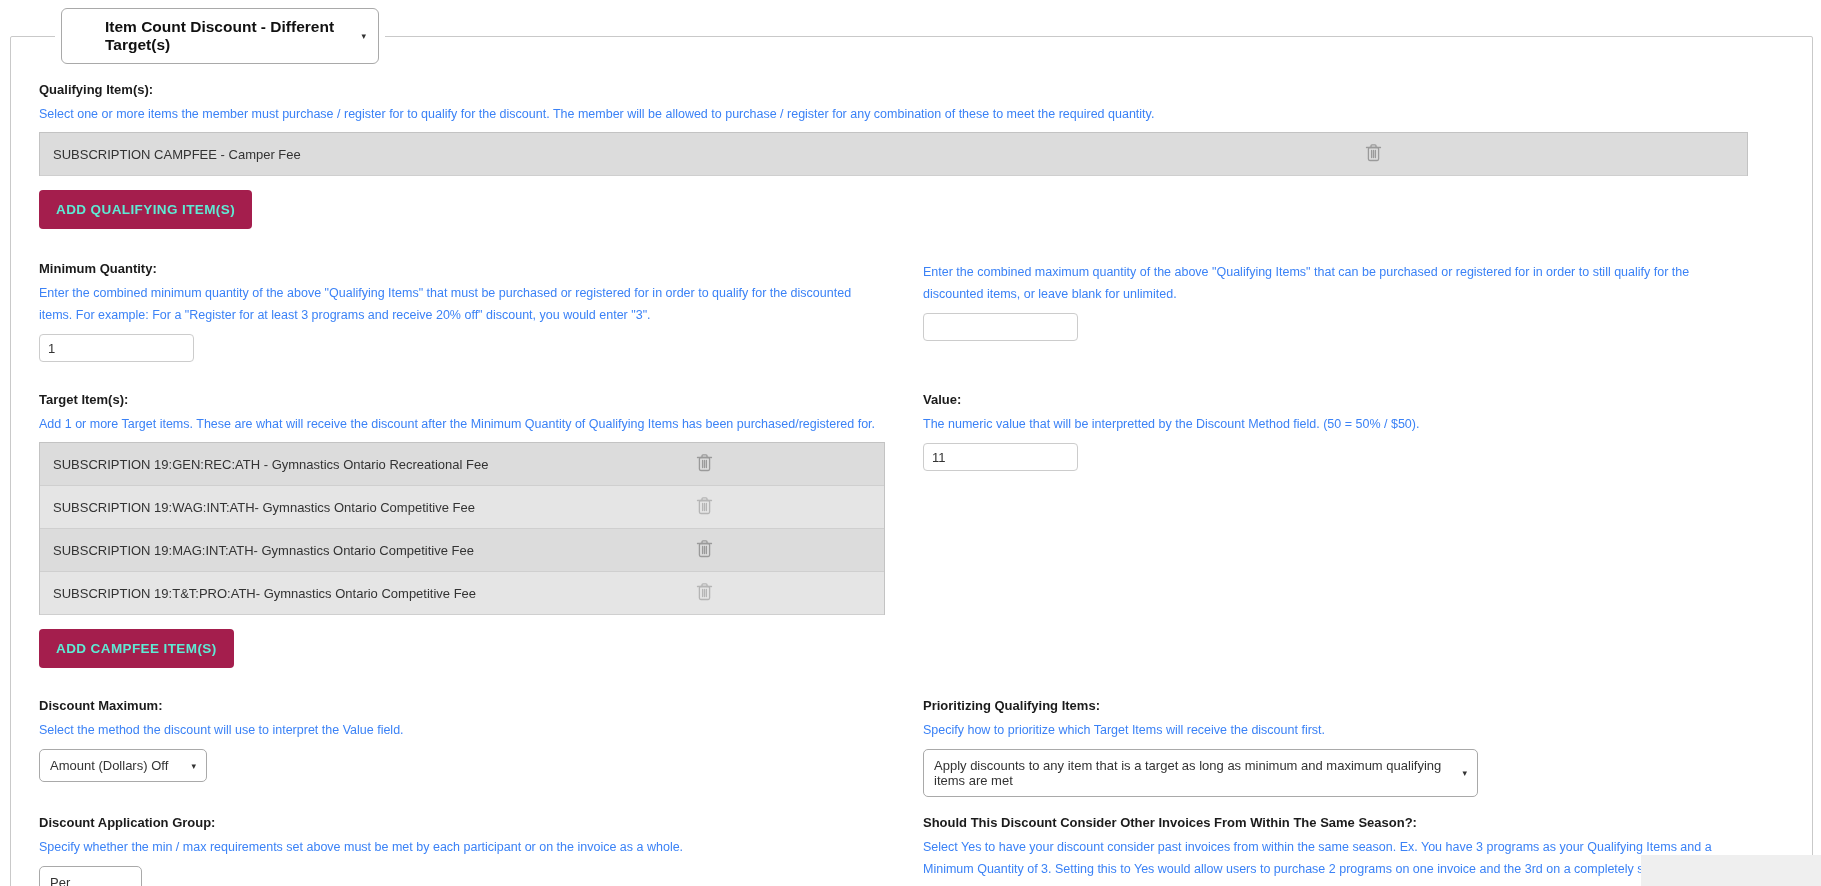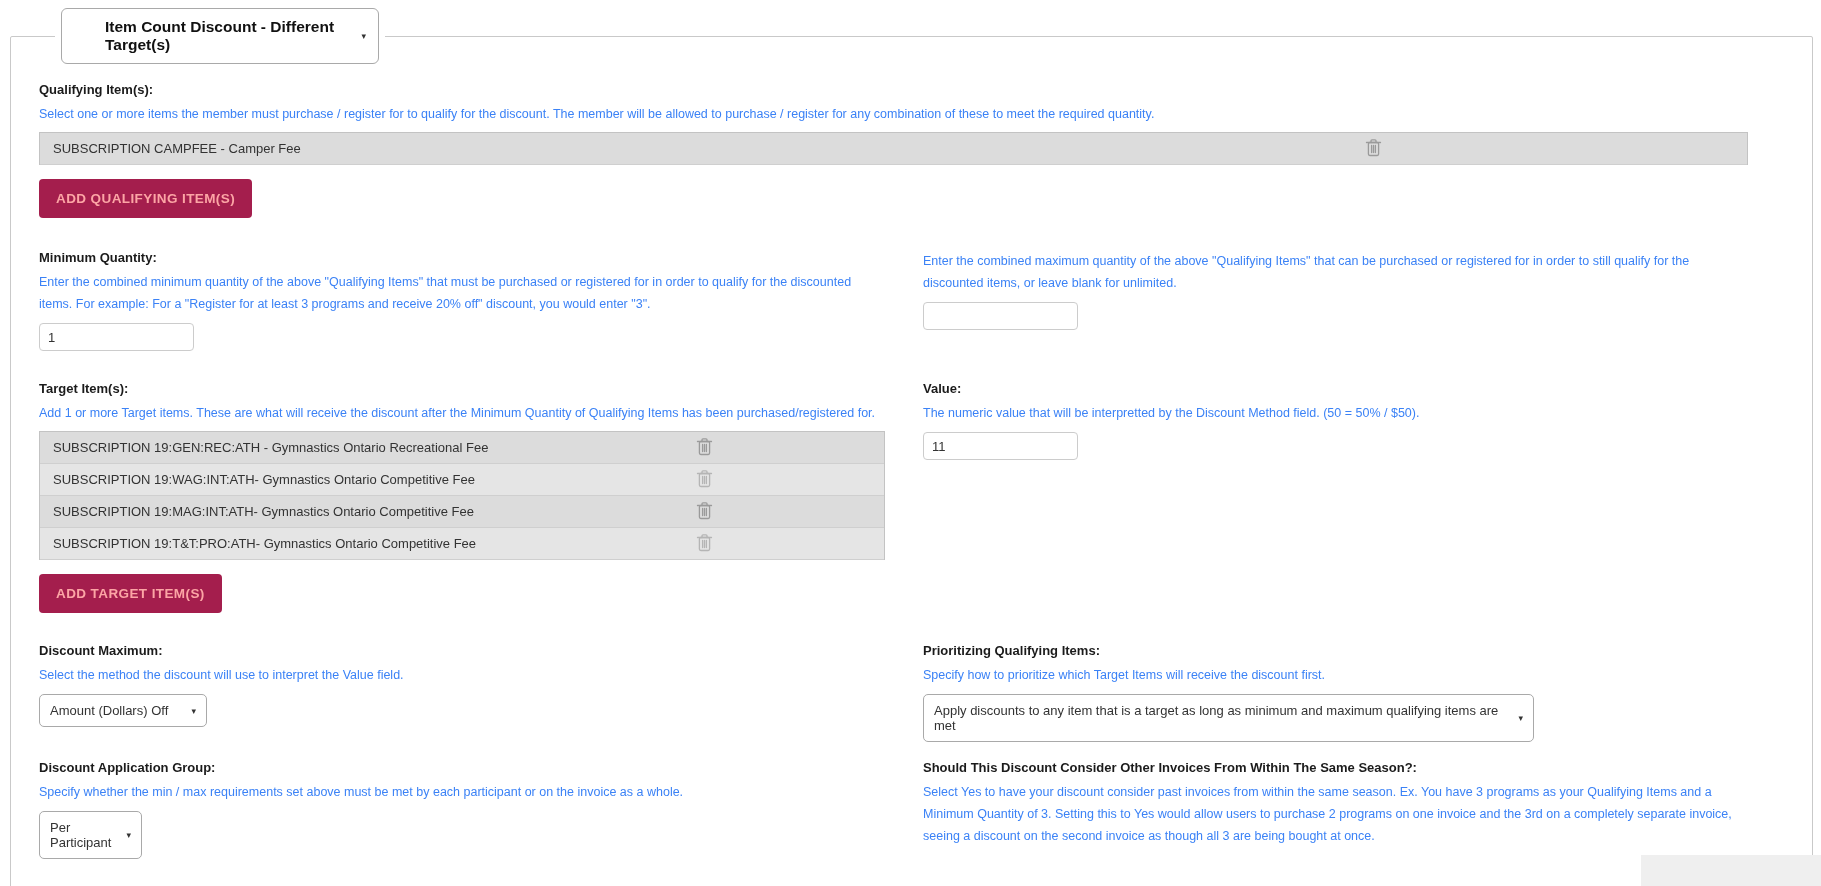--- a/index.html
+++ b/index.html
@@ -30,50 +30,50 @@
   .legend-select .sel-text { font-weight: bold; font-size: 15.5px; color: #111; margin-left: 31px; }
   .field-label { font-weight: bold; font-size: 13px; color: #1b1b1b; margin-bottom: 6px; }
   .help { font-size: 12.5px; color: #3b82f6; line-height: 22px; }
   .item-table {
     margin-top: 7px;
     border: 1px solid #c3c3c3;
     border-bottom: none;
   }
   .item-row {
     display: flex; align-items: center;
-    height: 32px;
+    height: 43px;
     border-bottom: 1px solid #cfcfcf;
     font-size: 13px; color: #333;
   }
   .item-row.gray { background: #dcdcdc; }
   .item-row.white { background: #e5e5e5; }
   .item-row .item-text { width: 77.5%; padding-left: 13px; }
   .trash-btn { background: none; border: none; cursor: pointer; display: inline-flex; padding: 2px; }
   .btn {
     display: inline-block; border: none; cursor: pointer;
-    background: #a41e4d; color: #fca5a5;
+    background: #a41e4d; color: #5eead4;
     font-family: "Liberation Sans", sans-serif;
     font-weight: bold; font-size: 13.5px; letter-spacing: .4px;
     padding: 12px 17px; border-radius: 4px;
   }
   .add-btn { margin-top: 14px; }
   .grid2 { display: grid; grid-template-columns: 846px 1fr; column-gap: 38px; }
   .mt32 { margin-top: 32px; }
   .mt30 { margin-top: 30px; }
   .mt18 { margin-top: 18px; }
   .text-input {
     width: 155px; height: 28px;
     border: 1px solid #ccc; border-radius: 4px;
     padding: 0 8px; font-size: 13px; color: #333;
     font-family: "Liberation Sans", sans-serif;
     margin-top: 8px;
   }
   .sel-mt { margin-top: 8px; }
   .w-method { width: 168px; }
-  .w-priority { width: 611px; }
+  .w-priority { width: 555px; }
   .w-group { width: 103px; }
   .qualify-section { margin-top: 16px; }
   .corner-strip {
     position: absolute; right: 0; bottom: 0;
     width: 180px; height: 31px; background: #efefef;
   }
 </style>
 </head>
 <body>
 
@@ -169,21 +169,21 @@
               <svg width="17" height="19" viewBox="0 0 17 19" fill="none" stroke="#b5b5b5" stroke-width="1.3" stroke-linecap="round">
                 <path d="M1.5 4.5h14"></path>
                   <path d="M6 4.5V2.8a1 1 0 0 1 1-1h3a1 1 0 0 1 1 1v1.7"></path>
                 <rect x="3.4" y="4.5" width="10.2" height="13" rx="1.4"></rect>
                   <path d="M6.6 7.5v7M8.5 7.5v7M10.4 7.5v7"></path>
               </svg>
             </span>
           </button>
         </div>
       </div>
-      <button class="btn add-btn">ADD TARGET ITEM(S)</button>
+      <button class="btn add-btn">ADD CAMPFEE ITEM(S)</button>
     </div>
     <div>
       <div class="field-label">Value:</div>
       <div class="help">The numeric value that will be interpretted by the Discount Method field. (50 = 50% / $50).</div>
       <input class="text-input" type="text" value="11" style="">
     </div>
   </div>
 
   <div class="grid2 mt30">
     <div>

